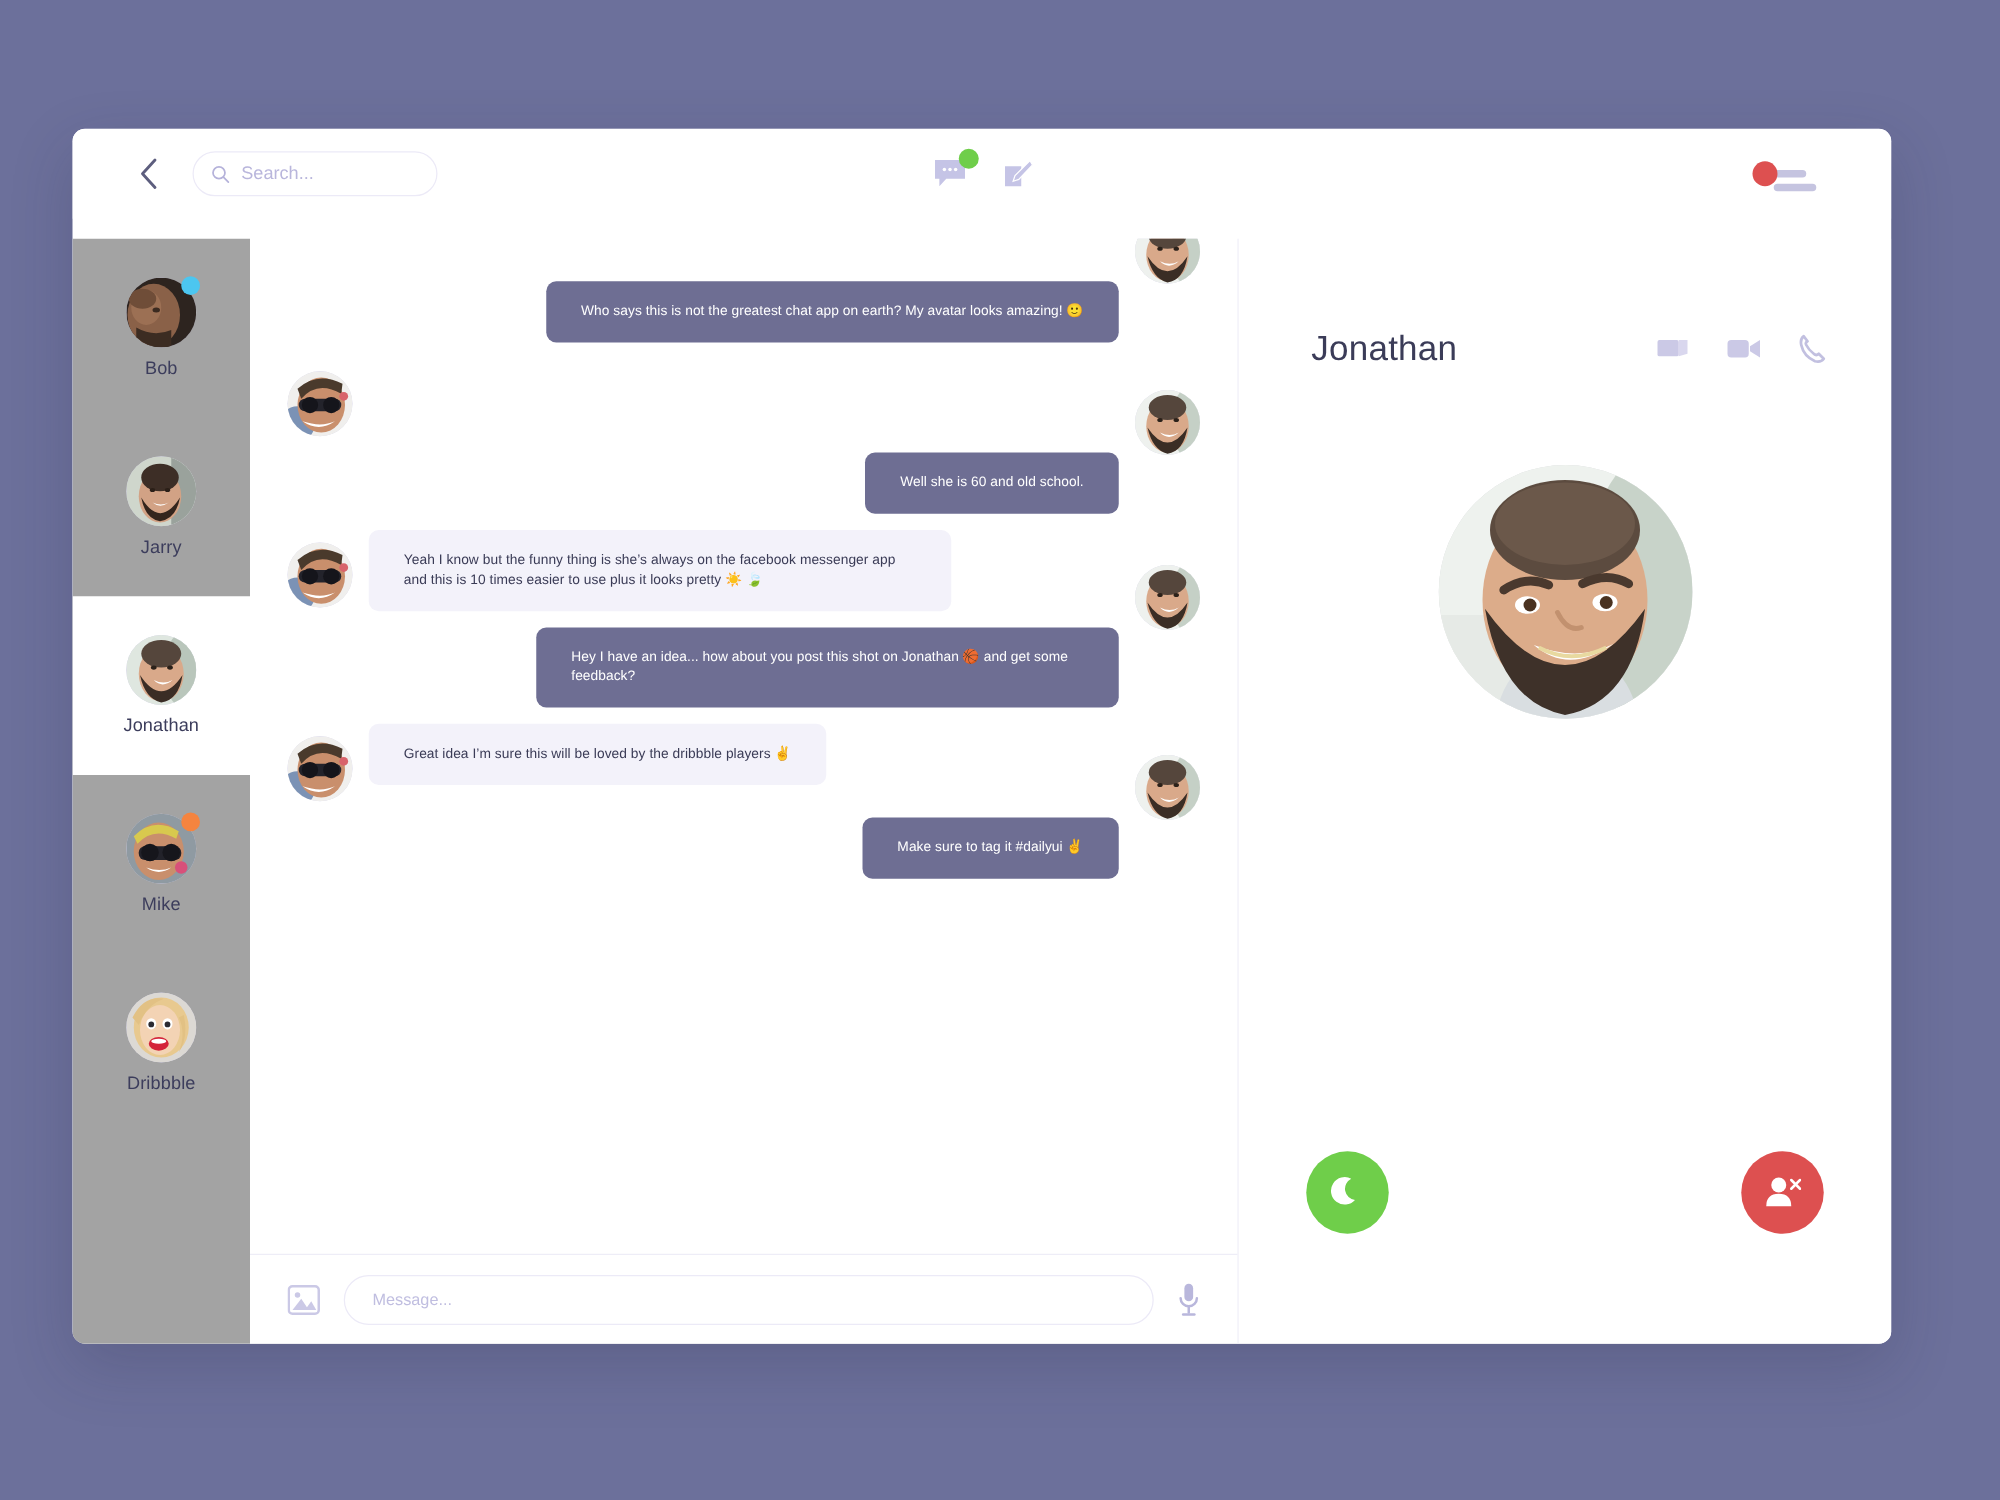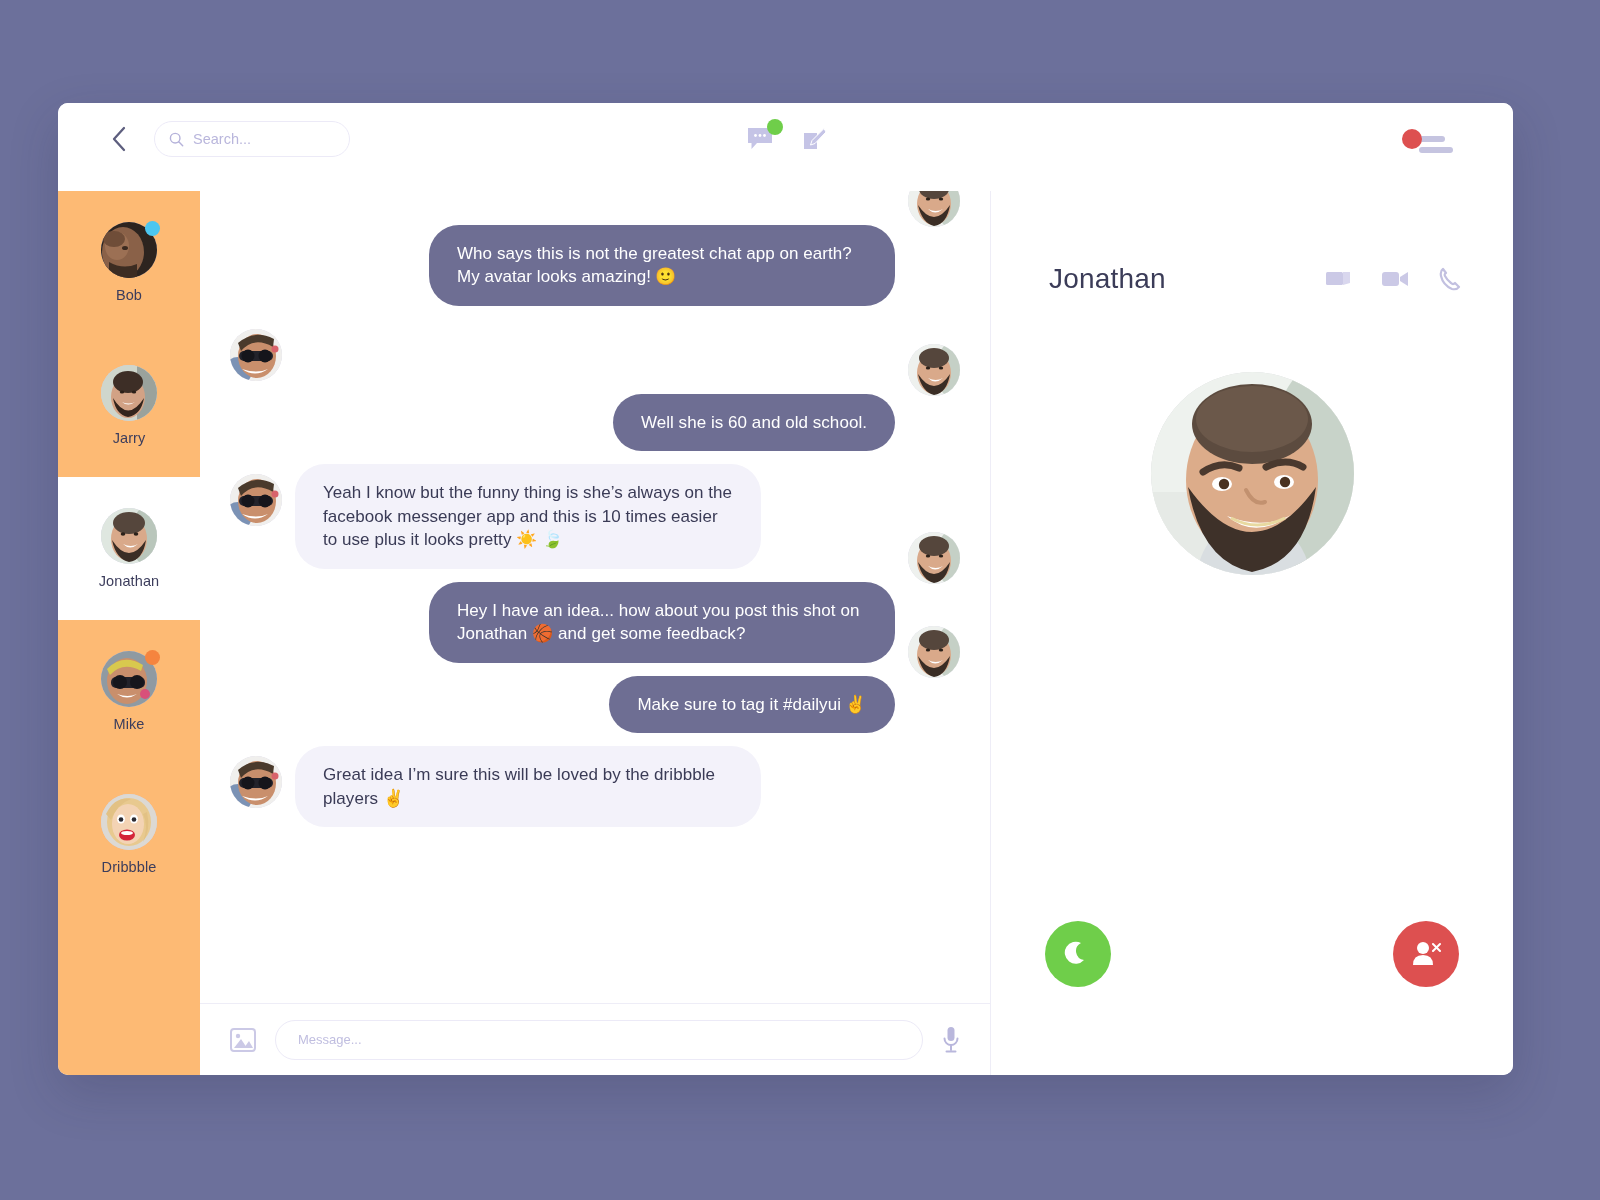--- a/index.html
+++ b/index.html
@@ -106,21 +106,21 @@
   .menu-lines i:nth-child(1) { width: 26px; }
   .menu-lines i:nth-child(2) { width: 34px; }
 
   
   .body-row { flex: 1; display: flex; min-height: 0; }
 
   
   .sidebar {
     width: 142px;
     min-width: 142px;
-    background: #fdba74;
+    background: #a3a3a3;
     overflow: hidden;
   }
   .contact {
     height: 143px;
     display: flex;
     flex-direction: column;
     align-items: center;
     justify-content: center;
     cursor: pointer;
     gap: 9px;
@@ -173,22 +173,22 @@
     flex-shrink: 0;
     background: #d6d4e8;
   }
   .msg-av svg { display: block; width: 100%; height: 100%; }
   .msg-row.in .msg-av { margin-right: 13px; margin-top: 10px; }
   .msg-row.out .msg-av { margin-left: 13px; margin-top: -50px; }
 
   .bubble {
     max-width: 466px;
     padding: 17px 28px;
-    border-radius: 30px;
-    font-size: 17px;
+    border-radius: 8px;
+    font-size: 11px;
     line-height: 1.38;
     letter-spacing: 0.05px;
   }
   .bubble.out {
     background: #6e6e93;
     color: #ffffff;
   }
   .bubble.in {
     background: #f3f2fa;
     color: #3a3b56;
@@ -508,51 +508,51 @@
               <ellipse cx="26" cy="29" rx="17" ry="21" fill="#d9a98a"></ellipse>
               <ellipse cx="26" cy="14" rx="15" ry="10" fill="#55463c"></ellipse>
               <path d="M10 30 Q26 54 42 30 Q39 49 26 51 Q14 48 10 30 Z" fill="#3a2d25"></path>
               <ellipse cx="20" cy="24" rx="2.2" ry="1.6" fill="#2b211a"></ellipse>
               <ellipse cx="33" cy="24" rx="2.2" ry="1.6" fill="#2b211a"></ellipse>
               <path d="M20 34 Q27 41 35 34 Q28 38 20 34 Z" fill="#ffffff"></path>
             </svg>
           </div>
         </div>
 
+        <div class="msg-row in">
+          <div class="msg-av">
+            <svg viewBox="0 0 52 52">
+              <rect width="52" height="52" fill="#f0efed"></rect>
+              <ellipse cx="8" cy="42" rx="14" ry="14" fill="#7b92b5"></ellipse>
+              <ellipse cx="27" cy="27" rx="19" ry="22" fill="#c98f6c"></ellipse>
+              <path d="M8 14 Q24 0 44 10 L43 18 Q24 7 11 22 Z" fill="#4a3a2c"></path>
+              <rect x="9" y="22" width="34" height="10" rx="5" fill="#23232b"></rect>
+              <circle cx="18" cy="27" r="6.5" fill="#15151b"></circle>
+              <circle cx="35" cy="27" r="6.5" fill="#15151b"></circle>
+              <path d="M12 40 Q25 49 38 40 Q27 45 12 40 Z" fill="#ffffff"></path>
+              <circle cx="45" cy="20" r="3.5" fill="#d8636b"></circle>
+            </svg>
+          </div>
+          <div class="bubble in">Great idea I’m sure this will be loved by the dribbble players ✌️</div>
+        </div>
+
         <div class="msg-row out">
           <div class="bubble out">Make sure to tag it #dailyui ✌️</div>
           <div class="msg-av">
             <svg viewBox="0 0 52 52">
               <rect width="52" height="52" fill="#eef1ee"></rect>
               <ellipse cx="43" cy="26" rx="14" ry="28" fill="#c5d0c6"></ellipse>
               <ellipse cx="26" cy="29" rx="17" ry="21" fill="#d9a98a"></ellipse>
               <ellipse cx="26" cy="14" rx="15" ry="10" fill="#55463c"></ellipse>
               <path d="M10 30 Q26 54 42 30 Q39 49 26 51 Q14 48 10 30 Z" fill="#3a2d25"></path>
               <ellipse cx="20" cy="24" rx="2.2" ry="1.6" fill="#2b211a"></ellipse>
               <ellipse cx="33" cy="24" rx="2.2" ry="1.6" fill="#2b211a"></ellipse>
               <path d="M20 34 Q27 41 35 34 Q28 38 20 34 Z" fill="#ffffff"></path>
             </svg>
           </div>
-        </div>
-
-        <div class="msg-row in">
-          <div class="msg-av">
-            <svg viewBox="0 0 52 52">
-              <rect width="52" height="52" fill="#f0efed"></rect>
-              <ellipse cx="8" cy="42" rx="14" ry="14" fill="#7b92b5"></ellipse>
-              <ellipse cx="27" cy="27" rx="19" ry="22" fill="#c98f6c"></ellipse>
-              <path d="M8 14 Q24 0 44 10 L43 18 Q24 7 11 22 Z" fill="#4a3a2c"></path>
-              <rect x="9" y="22" width="34" height="10" rx="5" fill="#23232b"></rect>
-              <circle cx="18" cy="27" r="6.5" fill="#15151b"></circle>
-              <circle cx="35" cy="27" r="6.5" fill="#15151b"></circle>
-              <path d="M12 40 Q25 49 38 40 Q27 45 12 40 Z" fill="#ffffff"></path>
-              <circle cx="45" cy="20" r="3.5" fill="#d8636b"></circle>
-            </svg>
-          </div>
-          <div class="bubble in">Great idea I’m sure this will be loved by the dribbble players ✌️</div>
         </div>
 
       </div>
 
       <div class="composer">
         <span class="img-btn">
           <svg width="26" height="24" viewBox="0 0 26 24">
             <rect x="1" y="1" width="24" height="22" rx="3" fill="none" stroke="#cbc9e6" stroke-width="2"></rect>
             <circle cx="8" cy="8" r="2.2" fill="#cbc9e6"></circle>
             <path d="M4 20 L11 11 L17 20 Z" fill="#cbc9e6"></path>

